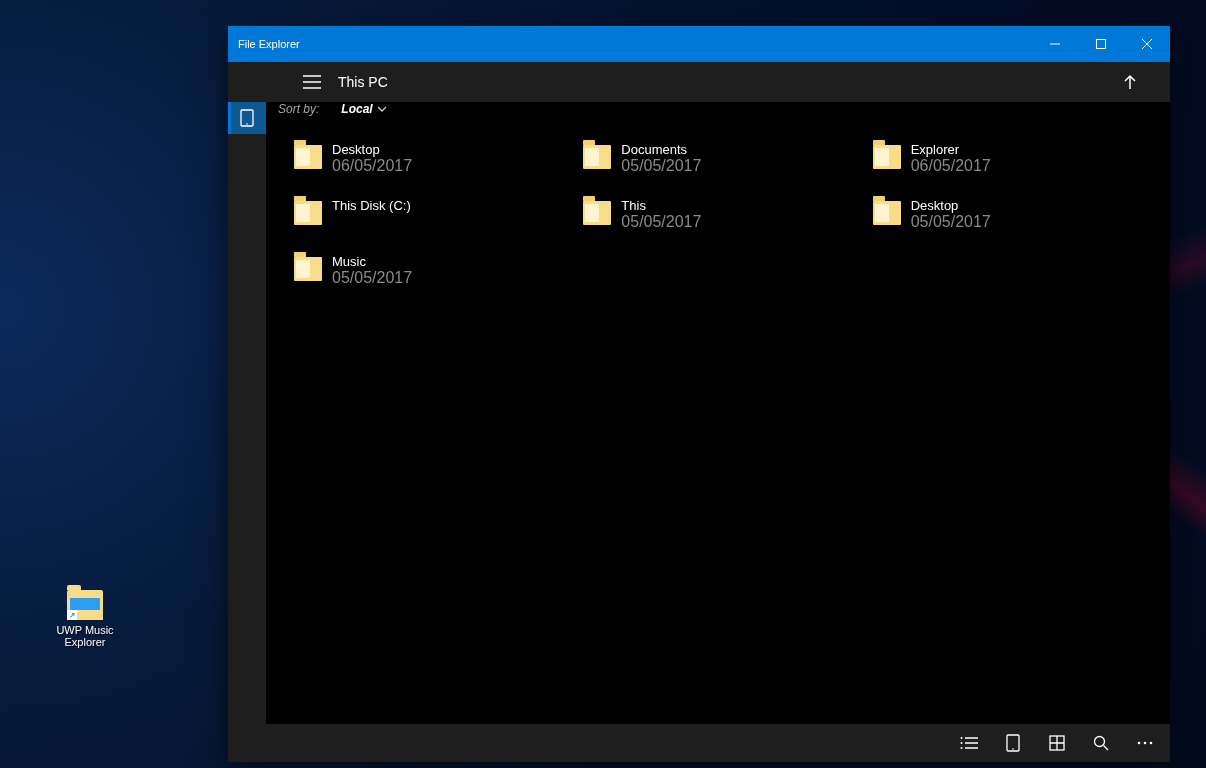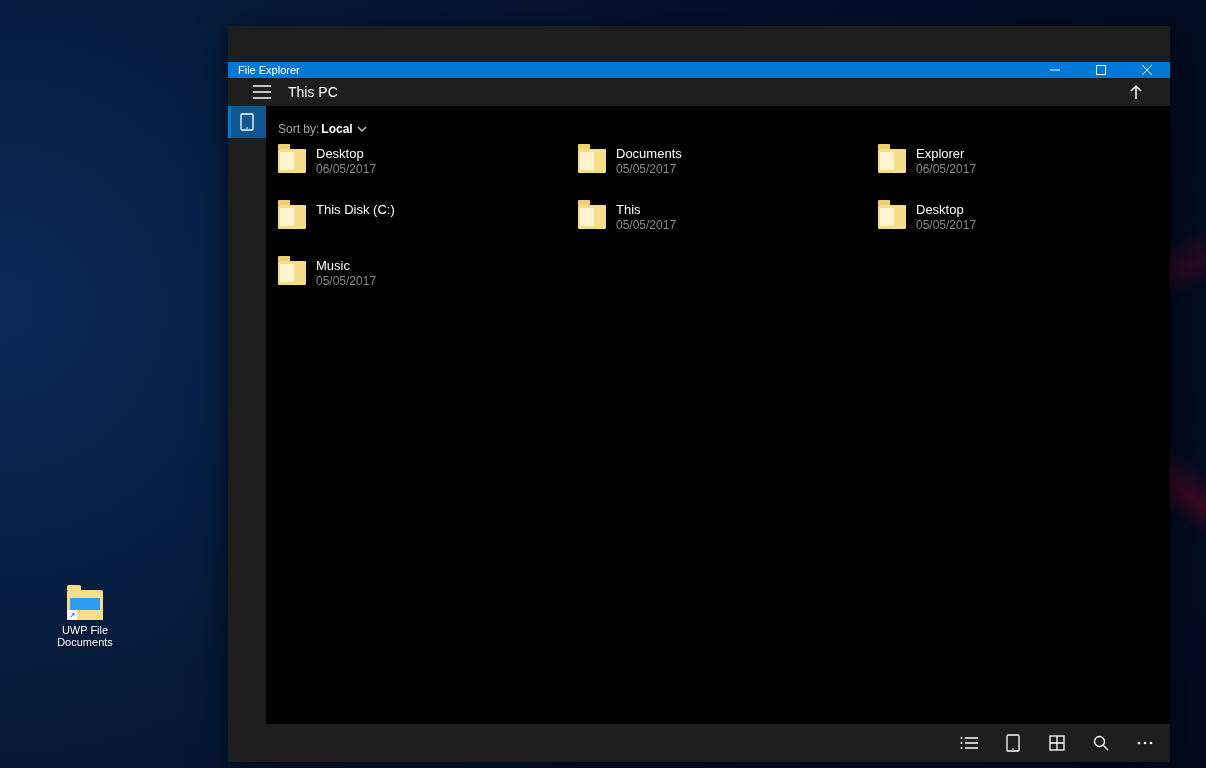--- a/index.html
+++ b/index.html
@@ -41,32 +41,32 @@
   }
   .desktop-icon .label { line-height: 12px; text-shadow: 1px 1px 1px rgba(0,0,0,.6); }
 
   
   .window {
     position: absolute; left: 228px; top: 26px; width: 942px; height: 736px;
     background: #1e1e1e; box-shadow: 0 8px 30px rgba(0,0,0,.6);
     display: flex; flex-direction: column;
   }
   .titlebar {
-    height: 16px; background: #0078d7; display: flex; align-items: center;
-    color: #fff; font-size: 11px; padding-left: 10px; margin-top: 36px;
+    height: 36px; background: #0078d7; display: flex; align-items: center;
+    color: #fff; font-size: 11px; padding-left: 10px;
   }
   .titlebar .spacer { flex: 1; }
   .titlebar .win-btn {
     width: 46px; height: 28px; display: flex; align-items: center; justify-content: center;
     cursor: pointer;
   }
 
   .cmdbar {
-    height: 28px; background: #1e1e1e; display: flex; align-items: center;
-    color: #fff; padding: 0 14px;
+    height: 40px; background: #1e1e1e; display: flex; align-items: center;
+    color: #fff; padding: 0 20px; margin-left: 44px;
   }
   .hamburger {
     width: 40px; height: 40px; display: flex; align-items: center; justify-content: center;
     cursor: pointer;
   }
   .cmdbar .title { font-size: 14px; margin-left: 6px; }
   .cmdbar .spacer { flex: 1; }
   .up-btn {
     width: 40px; height: 40px; display: flex; align-items: center; justify-content: center;
     cursor: pointer;
@@ -84,48 +84,48 @@
   }
   .side-btn.active { background: #0f5892; }
   .side-btn.active::before {
     content:""; position:absolute; left:0; top:0; bottom:0; width:3px; background:#0078d7;
   }
 
   .main {
     flex: 1; background: #000; display: flex; flex-direction: column;
   }
   .sortbar {
-    height: 30px; display: flex; align-items: flex-end; color: #a7a7a7;
-    font-size: 12px; padding-left: 12px; gap: 0;
+    height: 30px; display: flex; align-items: flex-start; color: #a7a7a7;
+    font-size: 12px; padding-left: 12px; gap: 20px; font-style: italic;
   }
   .sortbar .sort-label { }
   .sortbar .sort-value { color: #fff; font-weight: 600; margin-left: 2px; cursor:pointer; display:flex; align-items:center; gap:4px;}
 
   .grid {
-    padding: 8px 8px; display: grid; grid-template-columns: repeat(3, 1fr);
+    padding: 8px 24px; display: grid; grid-template-columns: repeat(3, 1fr);
     gap: 14px 12px; align-content: start;
   }
   .item {
     display: flex; align-items: flex-start; gap: 10px; height: 42px;
     padding: 1px 4px; cursor: pointer;
   }
   .folder-icon {
     width: 28px; height: 24px; background: #f7dd8a; position: relative; margin-top: 4px;
     border-radius: 1px;
   }
   .folder-icon::before {
     content:""; position:absolute; left:0; top:-5px; width:12px; height:5px;
     background:#f2d270; border-radius:1px 1px 0 0;
   }
   .folder-icon::after{
     content:""; position:absolute; left:2px; right:12px; top:3px; bottom:3px;
     background:#fff4cf;
   }
   .item .text .name { color: #fff; font-size: 13px; line-height: 17px; }
-  .item .text .date { color: #8a8a8a; font-size: 12px; line-height: 15px; }
+  .item .text .date { color: #8a8a8a; font-size: 16px; line-height: 15px; }
 
   .bottombar {
     height: 38px; background: #1e1e1e; display: flex; align-items: center;
     justify-content: flex-end; gap: 2px; padding-right: 4px;
   }
   .bb-btn {
     width: 42px; height: 38px; display: flex; align-items: center; justify-content: center;
     cursor: pointer;
   }
 
@@ -133,21 +133,21 @@
 </style>
 </head>
 <body>
 
 <div class="wall-decor"></div>
 
 <div class="desktop-icon">
   <div class="icon-img">
     <div class="shortcut-arrow">↗</div>
   </div>
-  <div class="label">UWP File Documents</div>
+  <div class="label">UWP Music Explorer</div>
 </div>
 
 <div class="window">
 
   <div class="titlebar">
     <span>File Explorer</span>
     <div class="spacer"></div>
     <div class="win-btn">
       <svg width="10" height="10" viewBox="0 0 10 10">
           <path d="M0 5h10" stroke="#fff" stroke-width="1"></path>

